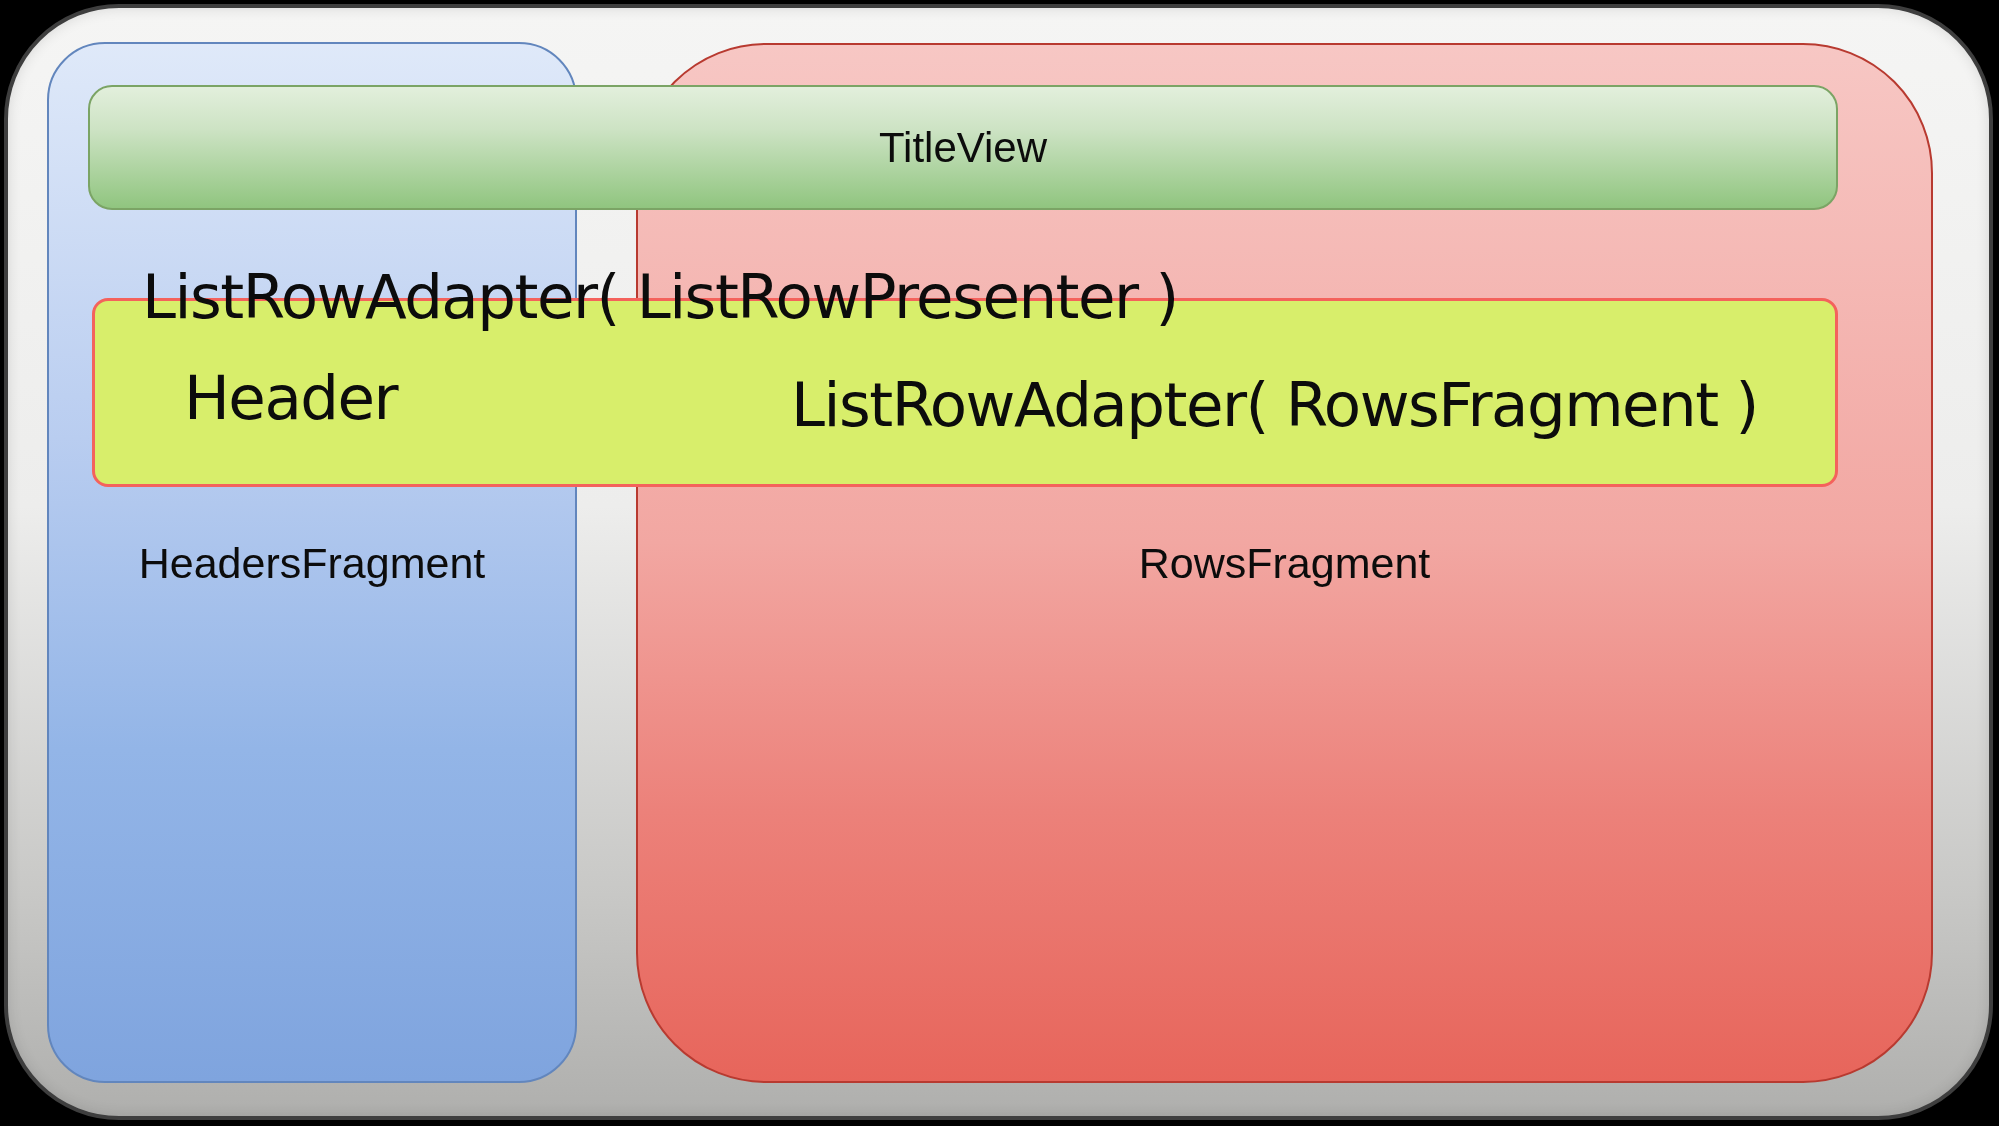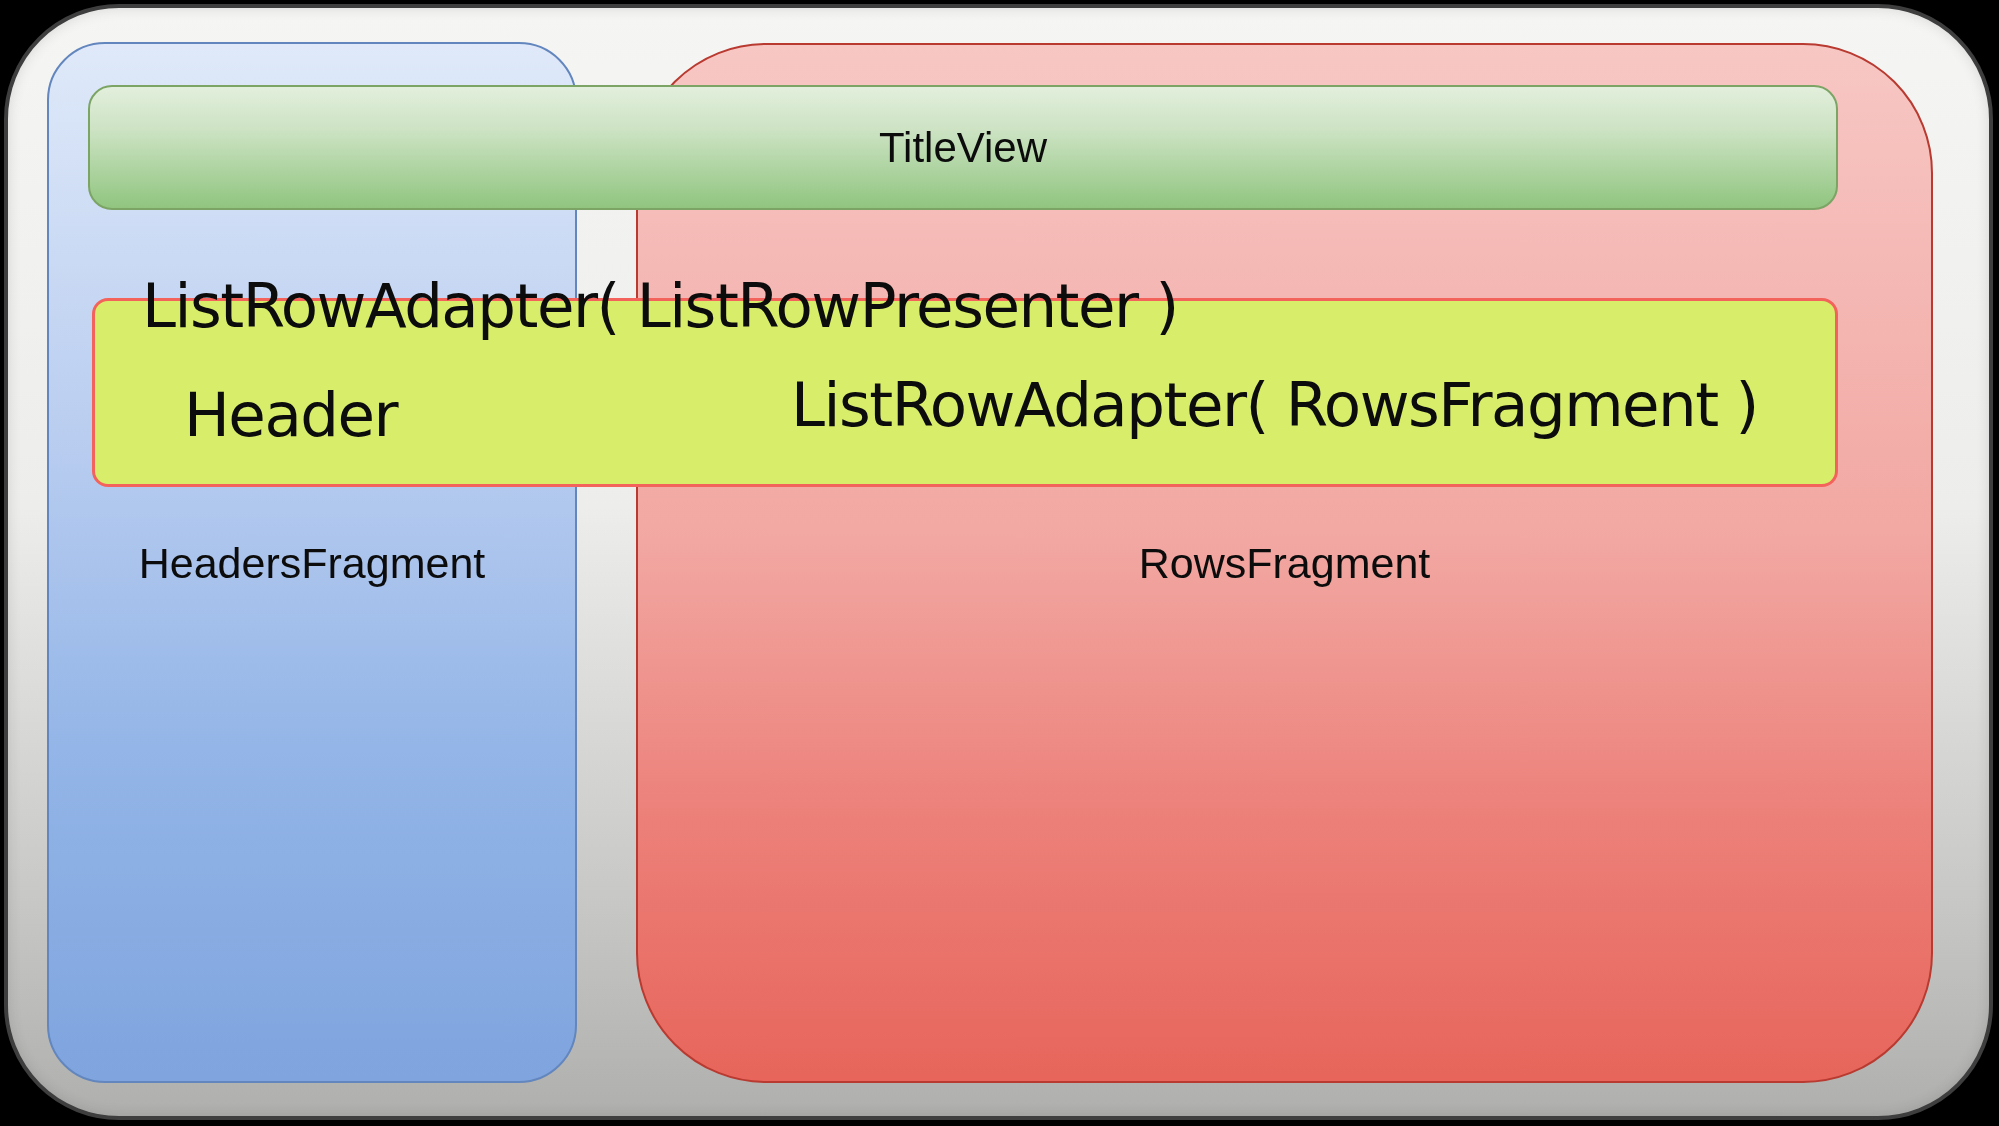--- a/index.html
+++ b/index.html
@@ -50,22 +50,22 @@
     position:absolute; left:92px; top:298px; width:1746px; height:189px;
     border:3px solid var(--yellow_border); border-radius:16px;
     background:var(--yellow_fill);
   }
 
   .big-text {
     position:absolute; white-space:nowrap;
     font-family:"DejaVu Sans", sans-serif;
     font-size:61px; line-height:72px; letter-spacing:-1.5px; color:var(--text);
   }
-  .big-text.row-presenter { left:142px; top:270px; }
-  .big-text.header-cell   { left:184px; top:379px; }
+  .big-text.row-presenter { left:142px; top:261px; }
+  .big-text.header-cell   { left:184px; top:362px; }
   .big-text.card-presenter{ left:791px; top:369px; }
 
   .frag-label {
     position:absolute; top:541px; height:44px; line-height:44px;
     text-align:center; font-size:43px; color:var(--text); white-space:nowrap;
   }
   .frag-label.headers { left:47px;  width:530px; }
   .frag-label.rows    { left:636px; width:1297px; }
 </style>
 </head>

